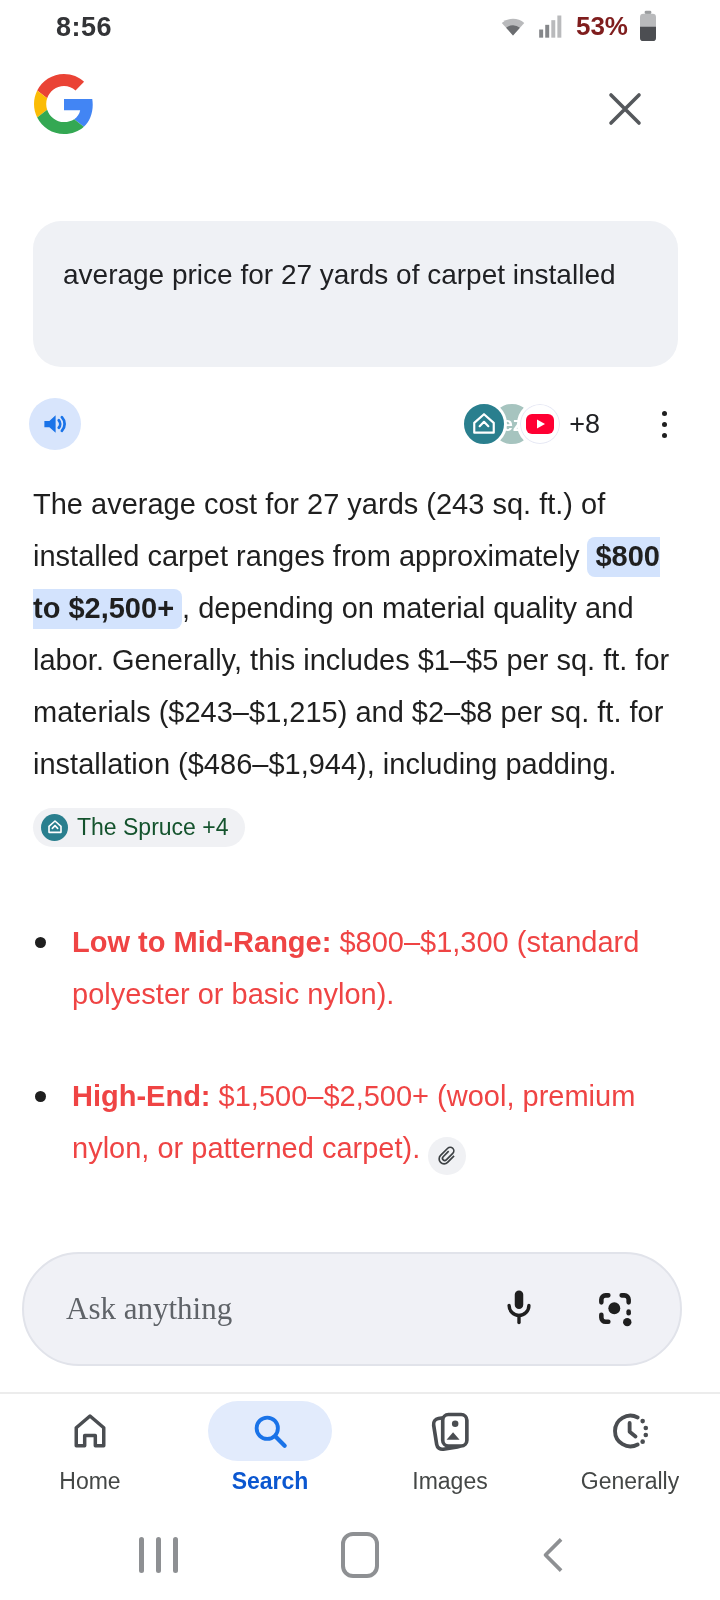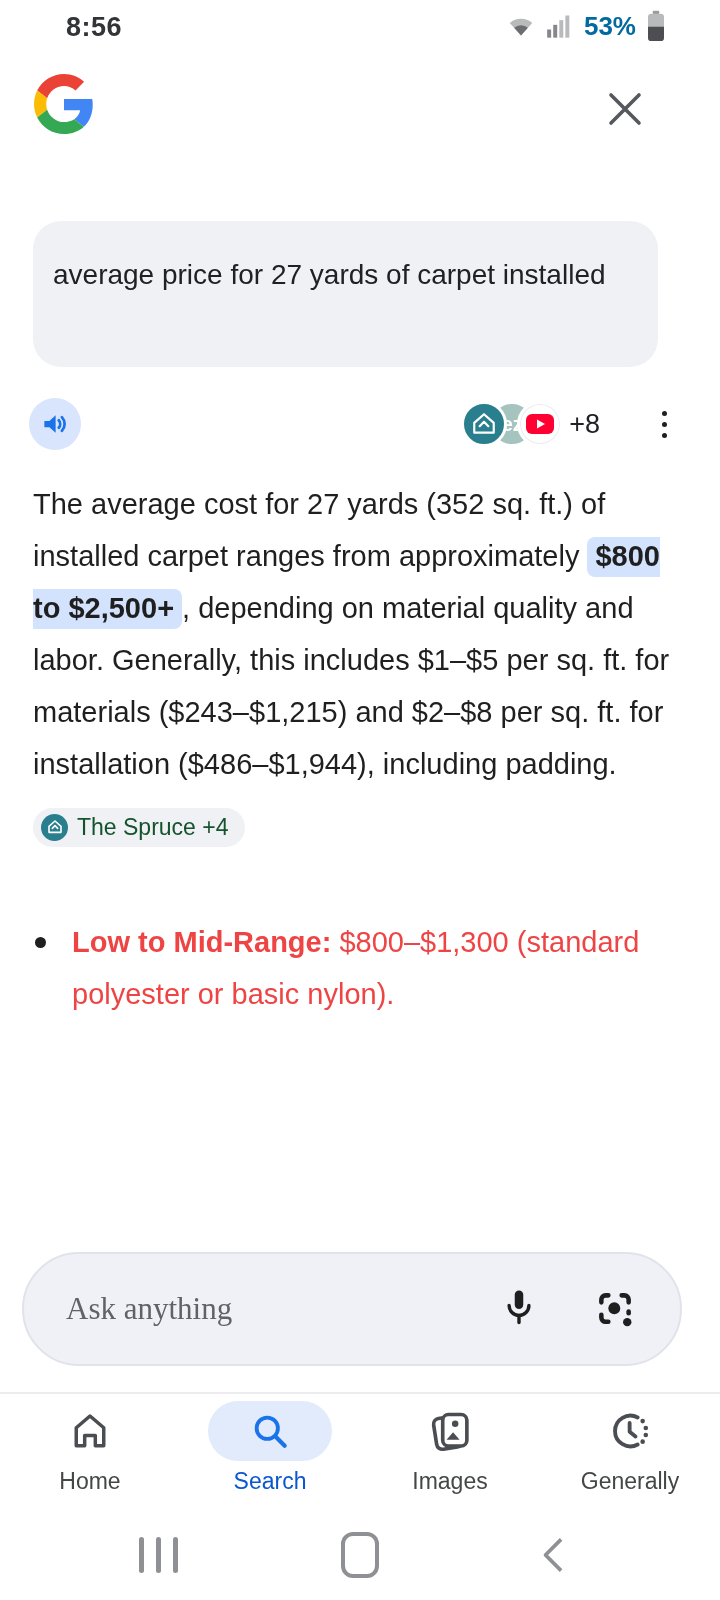--- a/index.html
+++ b/index.html
@@ -3,33 +3,33 @@
 <meta charset="utf-8">
 <style>
   html,body{margin:0;padding:0;}
   body{
     width:720px;height:1600px;position:relative;background:#ffffff;
     font-family:"Liberation Sans", sans-serif;color:#1f1f1f;overflow:hidden;
   }
   svg{display:block;}
 
   
-  .statusbar{position:absolute;top:0;left:0;right:0;height:52px;display:flex;align-items:center;margin-left:10px;}
+  .statusbar{position:absolute;top:0;left:0;right:8px;height:52px;display:flex;align-items:center;}
   .sb-time{position:absolute;left:56px;top:12px;font-size:27px;font-weight:700;color:#333437;letter-spacing:.5px;}
   .sb-right{position:absolute;right:54px;top:10px;display:flex;align-items:center;gap:10px;}
-  .sb-pct{font-size:26px;font-weight:700;color:#0369a1;}
+  .sb-pct{font-size:26px;font-weight:700;color:#7f1d1d;}
 
   
   .g-logo{position:absolute;left:34px;top:74px;width:60px;height:60px;}
   .close-btn{position:absolute;left:603px;top:87px;width:44px;height:44px;display:flex;align-items:center;justify-content:center;cursor:pointer;}
 
   
   .query-bubble{
     position:absolute;left:33px;top:221px;width:585px;min-height:90px;
-    background:#eff1f5;border-radius:28px;padding:28px 20px;
+    background:#eff1f5;border-radius:28px;padding:28px 30px;
     font-size:28px;line-height:52px;color:#202124;
   }
 
   
   .tts-row{position:absolute;left:29px;right:30px;top:397px;height:54px;display:flex;align-items:center;}
   .speaker-btn{width:52px;height:52px;border-radius:50%;background:#d8e5fc;display:flex;align-items:center;justify-content:center;cursor:pointer;}
   .tts-spacer{flex:1;}
   .src-stack{display:flex;align-items:center;}
   .src-ic{width:46px;height:46px;border-radius:50%;border:3px solid #fff;box-sizing:border-box;display:flex;align-items:center;justify-content:center;position:relative;}
   .src-spruce{background:#2a7f8e;z-index:3;}
@@ -67,21 +67,21 @@
 
   
   .bottom-nav{
     position:absolute;left:0;right:0;top:1392px;height:118px;background:#fff;
     border-top:2px solid #ececec;display:flex;
   }
   .nav-item{flex:1;display:flex;flex-direction:column;align-items:center;padding-top:7px;cursor:pointer;}
   .nav-pill{width:124px;height:60px;border-radius:30px;display:flex;align-items:center;justify-content:center;}
   .nav-pill.active{background:#e2ebfc;}
   .nav-label{margin-top:7px;font-size:23px;color:#444746;max-width:138px;white-space:nowrap;overflow:hidden;}
-  .nav-label.active{color:#0b57d0;font-weight:400;}
+  .nav-label.active{color:#0b57d0;font-weight:700;}
 
   
   .sys-nav{position:absolute;left:0;right:0;top:1510px;height:90px;display:flex;align-items:center;}
   .sys-btn{position:absolute;top:0;height:90px;display:flex;align-items:center;justify-content:center;cursor:pointer;}
   .sys-recents{left:118px;width:80px;gap:12px;}
   .sys-recents i{width:5px;height:36px;background:#8e9093;border-radius:3px;}
   .sys-home{left:320px;width:80px;}
   .sys-home i{display:block;width:30px;height:38px;border:4px solid #8e9093;border-radius:12px;}
   .sys-back{left:514px;width:80px;}
 </style>
@@ -160,34 +160,41 @@
   </div>
   <span class="src-more">+8</span>
   <div class="kebab">
       <i></i>
       <i></i>
       <i></i>
     </div>
 </div>
 
 <div class="answer">
-  <span>The average cost for 27 yards (352 sq. ft.) of installed carpet ranges from approximately </span><span class="hl">$800 to $2,500+</span><span>, depending on material quality and labor. Generally, this includes $1–$5 per sq. ft. for materials ($243–$1,215) and $2–$8 per sq. ft. for installation ($486–$1,944), including padding. </span><span class="chip">
+  <span>The average cost for 27 yards (243 sq. ft.) of installed carpet ranges from approximately </span><span class="hl">$800 to $2,500+</span><span>, depending on material quality and labor. Generally, this includes $1–$5 per sq. ft. for materials ($243–$1,215) and $2–$8 per sq. ft. for installation ($486–$1,944), including padding. </span><span class="chip">
       <span class="spruce-mini">
         <svg width="16" height="16" viewBox="0 0 24 24">
           <path d="M12 3 L21 11 v9 h-18 v-9 Z" fill="none" stroke="#ffffff" stroke-width="2.4" stroke-linejoin="round"></path>
           <path d="M8 14 l4 -4 4 4" fill="none" stroke="#ffffff" stroke-width="2.4" stroke-linecap="round" stroke-linejoin="round"></path>
         </svg>
       </span>
       <span class="chip-txt">The Spruce +4</span>
     </span>
 </div>
 
 <div class="bullets">
   <div class="bullet">
     <b>Low to Mid-Range:</b><span> $800–$1,300 (standard polyester or basic nylon).</span>
+  </div>
+  <div class="bullet">
+    <b>High-End:</b><span> $1,500–$2,500+ (wool, premium nylon, or patterned carpet).</span><span class="link-chip">
+        <svg width="22" height="22" viewBox="0 0 24 24" style="transform:rotate(45deg)">
+          <path d="M16.5 6.5v10a4.5 4.5 0 0 1-9 0V5.5a3 3 0 0 1 6 0v10a1.5 1.5 0 0 1-3 0V7h-1.8v8.5a3.3 3.3 0 0 0 6.6 0V5.5a4.8 4.8 0 0 0-9.6 0v11a6.3 6.3 0 0 0 12.6 0v-10Z" fill="#3c4043"></path>
+        </svg>
+      </span>
   </div>
 </div>
 
 <div class="ask-bar">
   <span class="ask-ph">Ask anything</span>
   <span class="ask-icons">
     <span>
       <svg width="34" height="44" viewBox="0 0 24 30">
         <rect x="9" y="2" width="6" height="13" rx="3" fill="#1f1f1f"></rect>
         <path d="M5 12.5 a7 7 0 0 0 14 0" fill="none" stroke="#1f1f1f" stroke-width="2.4" stroke-linecap="round"></path>

